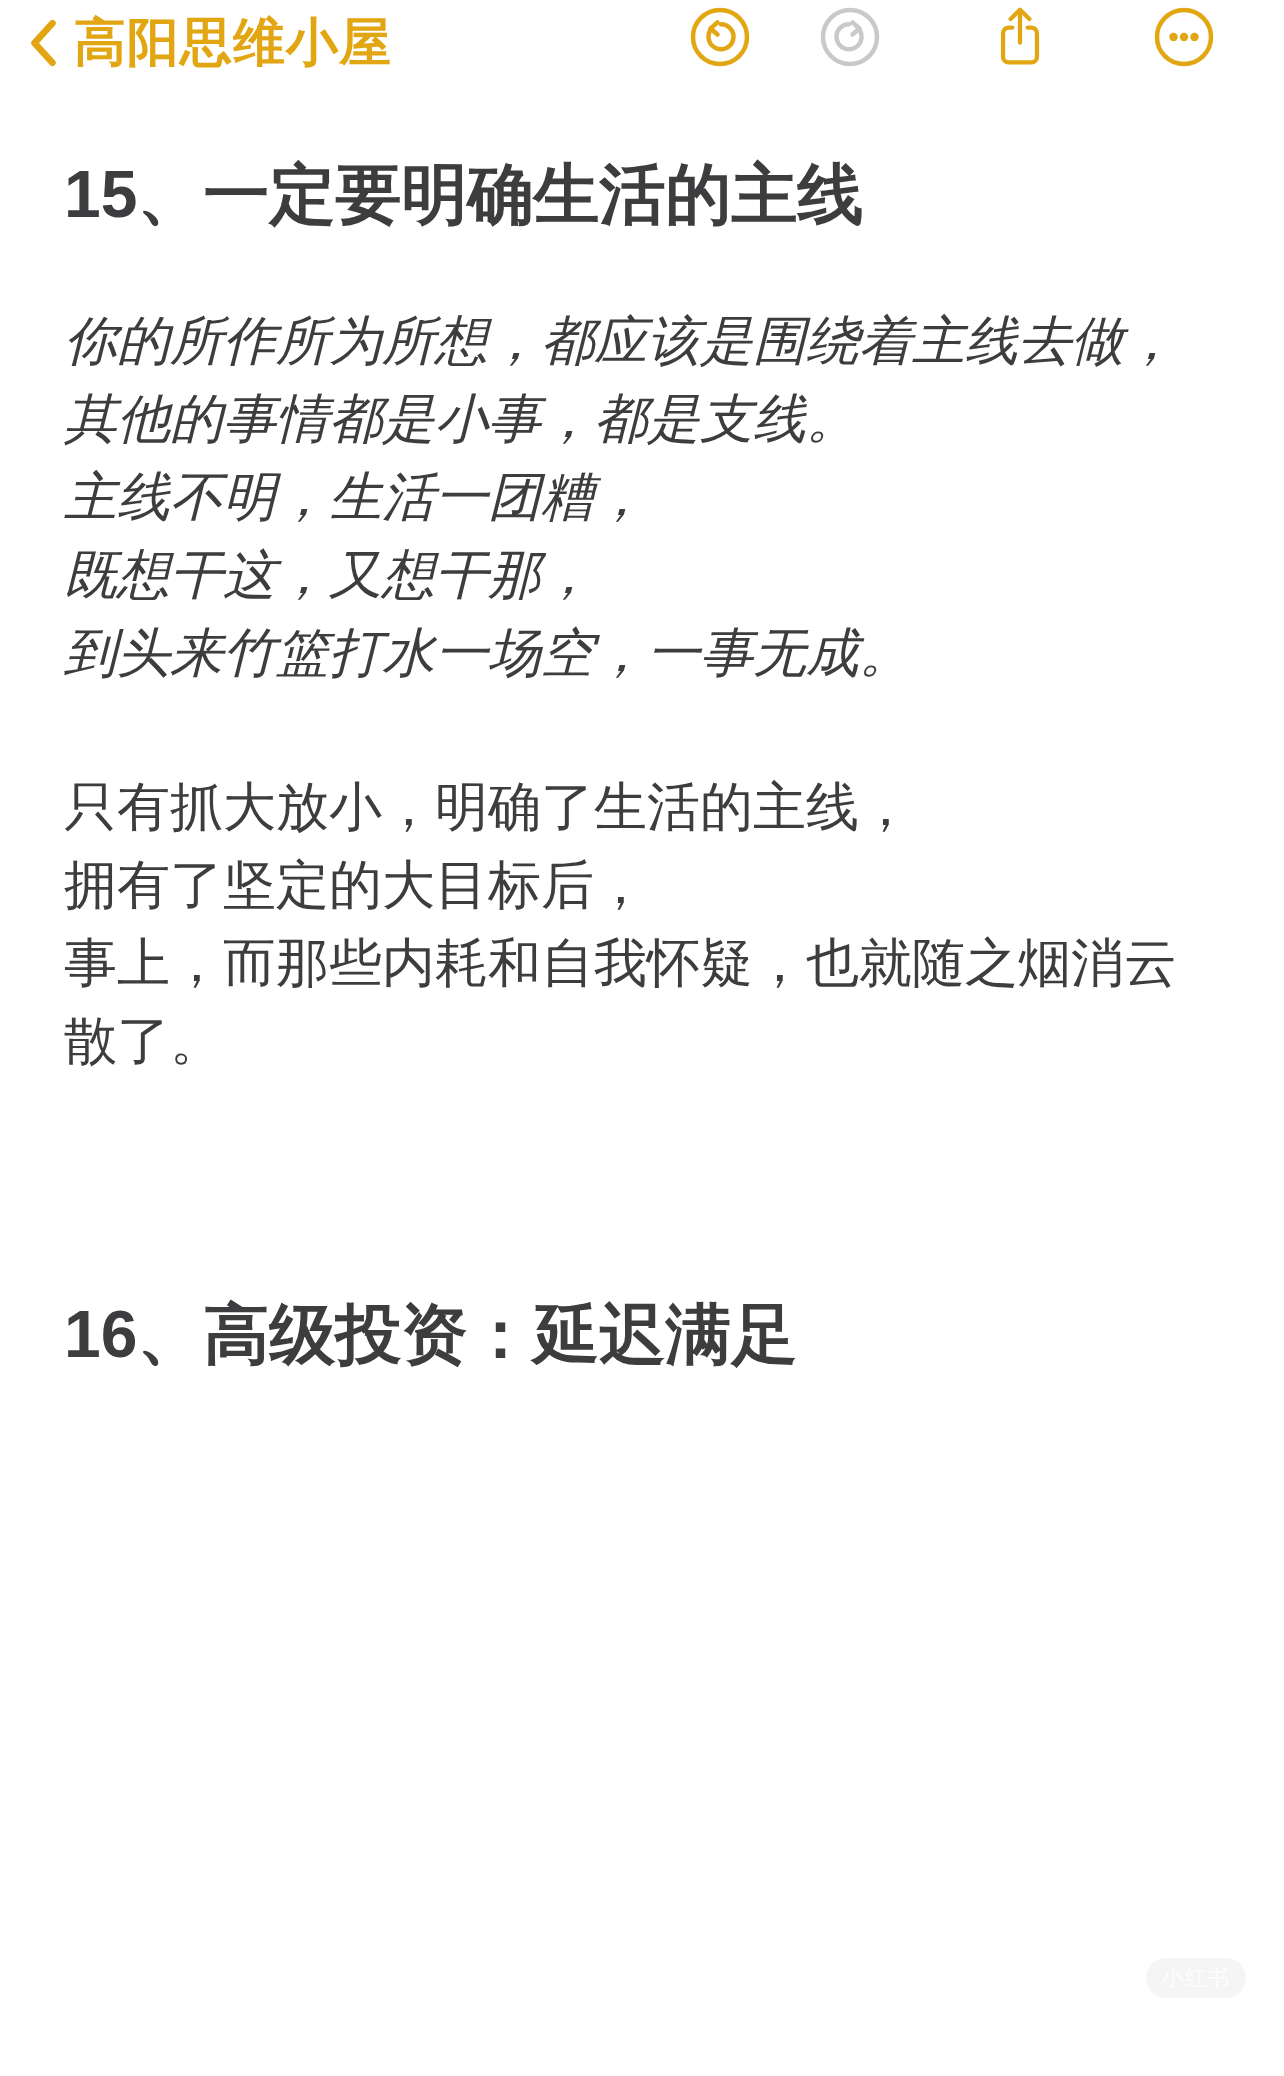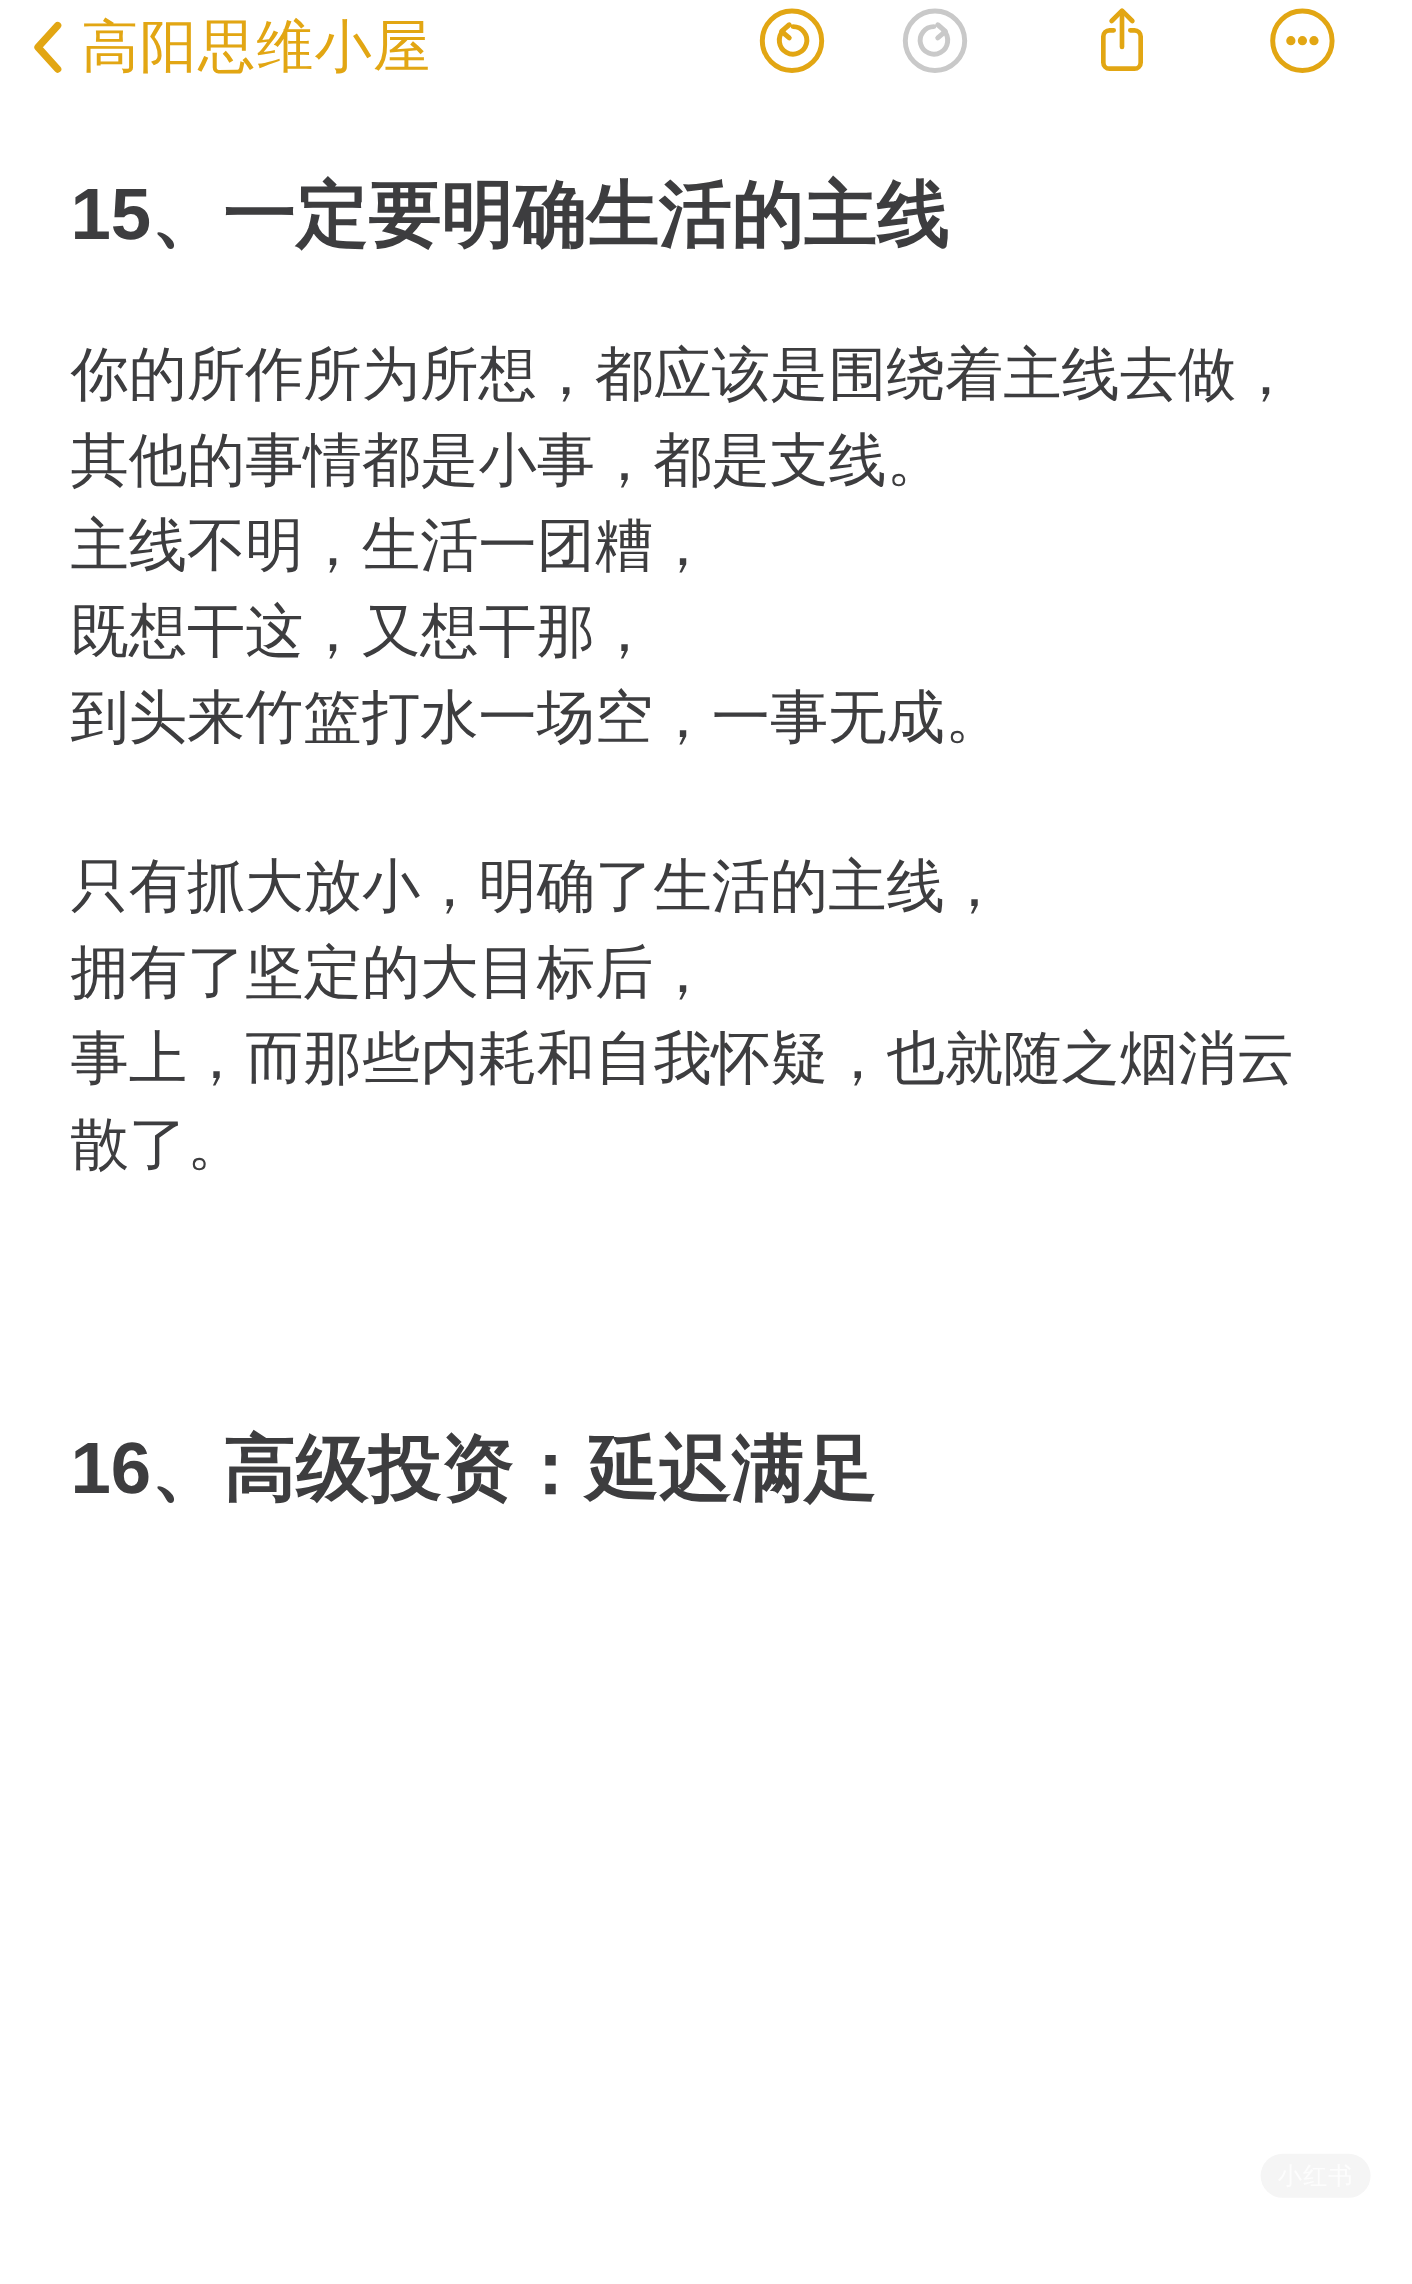--- a/index.html
+++ b/index.html
@@ -5,38 +5,38 @@
   html,body{margin:0;padding:0;}
   body{
     width:1284px;height:2076px;background:#ffffff;
     font-family:"Liberation Sans","DejaVu Sans",sans-serif;
     position:relative;overflow:hidden;
   }
   .screen{position:absolute;inset:0;}
 
   
   .navbar{position:absolute;top:0;left:0;width:1284px;height:86px;background:#ffffff;}
-  .back{position:absolute;left:26px;top:8px;display:flex;align-items:center;gap:14px;cursor:pointer;}
+  .back{position:absolute;left:26px;top:8px;display:flex;align-items:center;gap:14px;cursor:pointer;font-weight:bold;}
   .back svg{display:block;}
   .back-label{font-size:52px;color:var(--accent);letter-spacing:1px;white-space:nowrap;}
   .navbtn{position:absolute;top:4px;width:64px;height:66px;background:none;border:none;padding:0;cursor:pointer;color:var(--accent);}
   .navbtn svg{display:block;width:100%;height:100%;}
   .btn-undo{left:688px;}
   .btn-redo{left:818px;color:var(--disabled);}
   .btn-share{left:988px;}
   .btn-more{left:1152px;}
 
   
   .note{position:absolute;left:0;top:86px;width:1284px;bottom:11px;}
   .h-line{position:absolute;left:64px;right:40px;font-size:66px;font-weight:700;color:var(--ink);white-space:nowrap;letter-spacing:0px;}
   .h15{top:20px;}   
   .h16{top:1160px;} 
   .para{position:absolute;left:64px;right:30px;font-size:53px;color:var(--ink);}
   .para .line{height:78px;line-height:78px;white-space:nowrap;}
-  .p1{top:216px;}  
+  .p1{top:216px;font-style:italic;}  
   .p2{top:682px;}  
   .p3{top:1328px;} 
 
   
   .wm-badge{
     position:absolute;left:1146px;top:1958px;width:100px;height:40px;
     background:#f5f5f5;border-radius:20px;color:#fdfdfd;
     font-size:22px;line-height:40px;text-align:center;letter-spacing:1px;
   }
   .wm-id{

